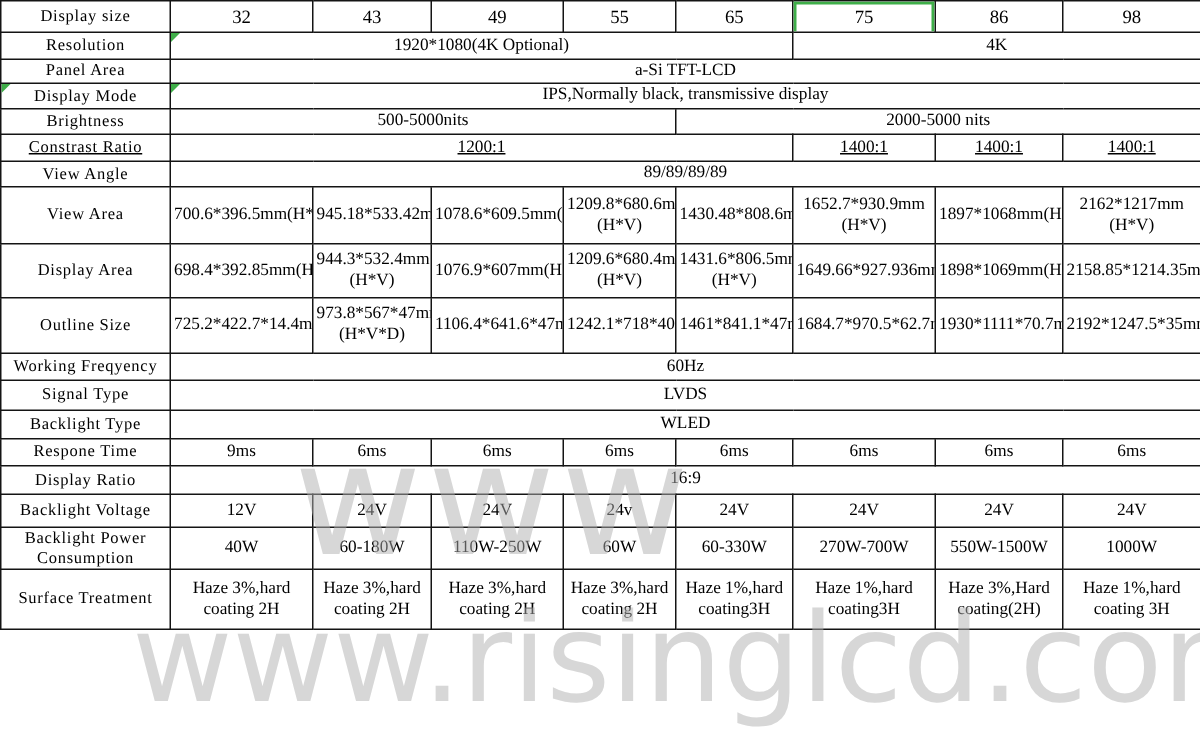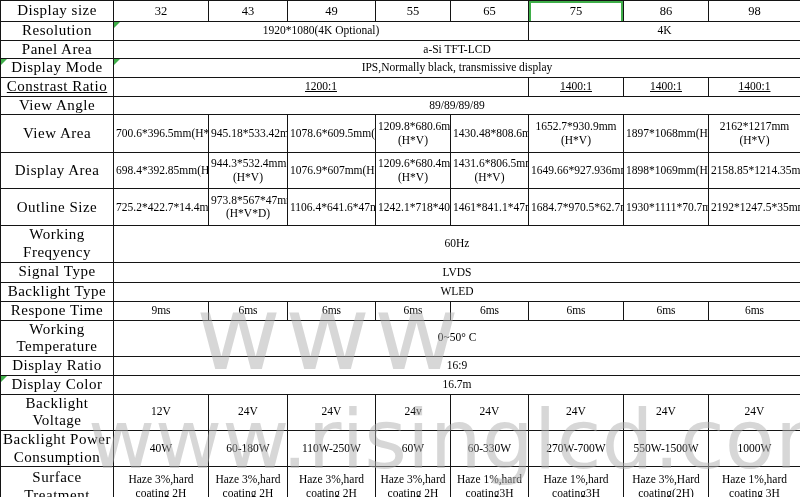--- a/index.html
+++ b/index.html
@@ -21,21 +21,21 @@
   table.spec th, table.spec td{
     border:1px solid #141414;
     padding:0 2px;
     text-align:center;
     vertical-align:middle;
     font-weight:normal;
     line-height:1.18;
     overflow:hidden;
     position:relative;
   }
-  table.spec th{font-size:15px;letter-spacing:.5px;}
+  table.spec th{font-size:11px;letter-spacing:.5px;}
   table.spec td{font-size:11.5px;}
   tr.r0 td{font-size:12.5px;}
   
   td.selected::after{
     content:"";
     position:absolute;left:0;right:0;top:0;bottom:0;
     border:2px solid var(--green);
     border-bottom:none;
     pointer-events:none;
   }
@@ -94,20 +94,25 @@
           <td colspan="3">4K</td>
         </tr>
         <tr class="r2" style="height: 16px;">
           <th>Panel Area</th>
           <td colspan="8">a-Si TFT-LCD</td>
         </tr>
         <tr class="r3" style="height: 17px;">
           <th class="flag">Display Mode</th>
           <td colspan="8" class="flag">IPS,Normally black, transmissive display</td>
         </tr>
+        <tr class="r4" style="height: 17px;">
+          <th>Brightness</th>
+          <td colspan="4">500-5000nits</td>
+          <td colspan="4">2000-5000 nits</td>
+        </tr>
         <tr class="r5" style="height: 18px; text-decoration: underline;">
           <th>Constrast Ratio</th>
           <td colspan="5">1200:1</td>
           <td>1400:1</td>
           <td>1400:1</td>
           <td>1400:1</td>
         </tr>
         <tr class="r6" style="height: 17px;">
           <th>View Angle</th>
           <td colspan="8">89/89/89/89</td>
@@ -161,31 +166,23 @@
           <th>Respone Time</th>
           <td>9ms</td>
           <td>6ms</td>
           <td>6ms</td>
           <td>6ms</td>
           <td>6ms</td>
           <td>6ms</td>
           <td>6ms</td>
           <td>6ms</td>
         </tr>
-        <tr class="r14" style="height: 19px;">
-          <th>Working Temperature</th>
-          <td colspan="8">0~50° C</td>
-        </tr>
         <tr class="r16" style="height: 19px;">
           <th>Display Ratio</th>
           <td colspan="8">16:9</td>
-        </tr>
-        <tr class="r17" style="height: 16px;">
-          <th class="flag">Display Color</th>
-          <td colspan="8">16.7m</td>
         </tr>
         <tr class="r18" style="height: 22px;">
           <th>Backlight Voltage</th>
           <td>12V</td>
           <td>24V</td>
           <td>24V</td>
           <td>24v</td>
           <td>24V</td>
           <td>24V</td>
           <td>24V</td>

